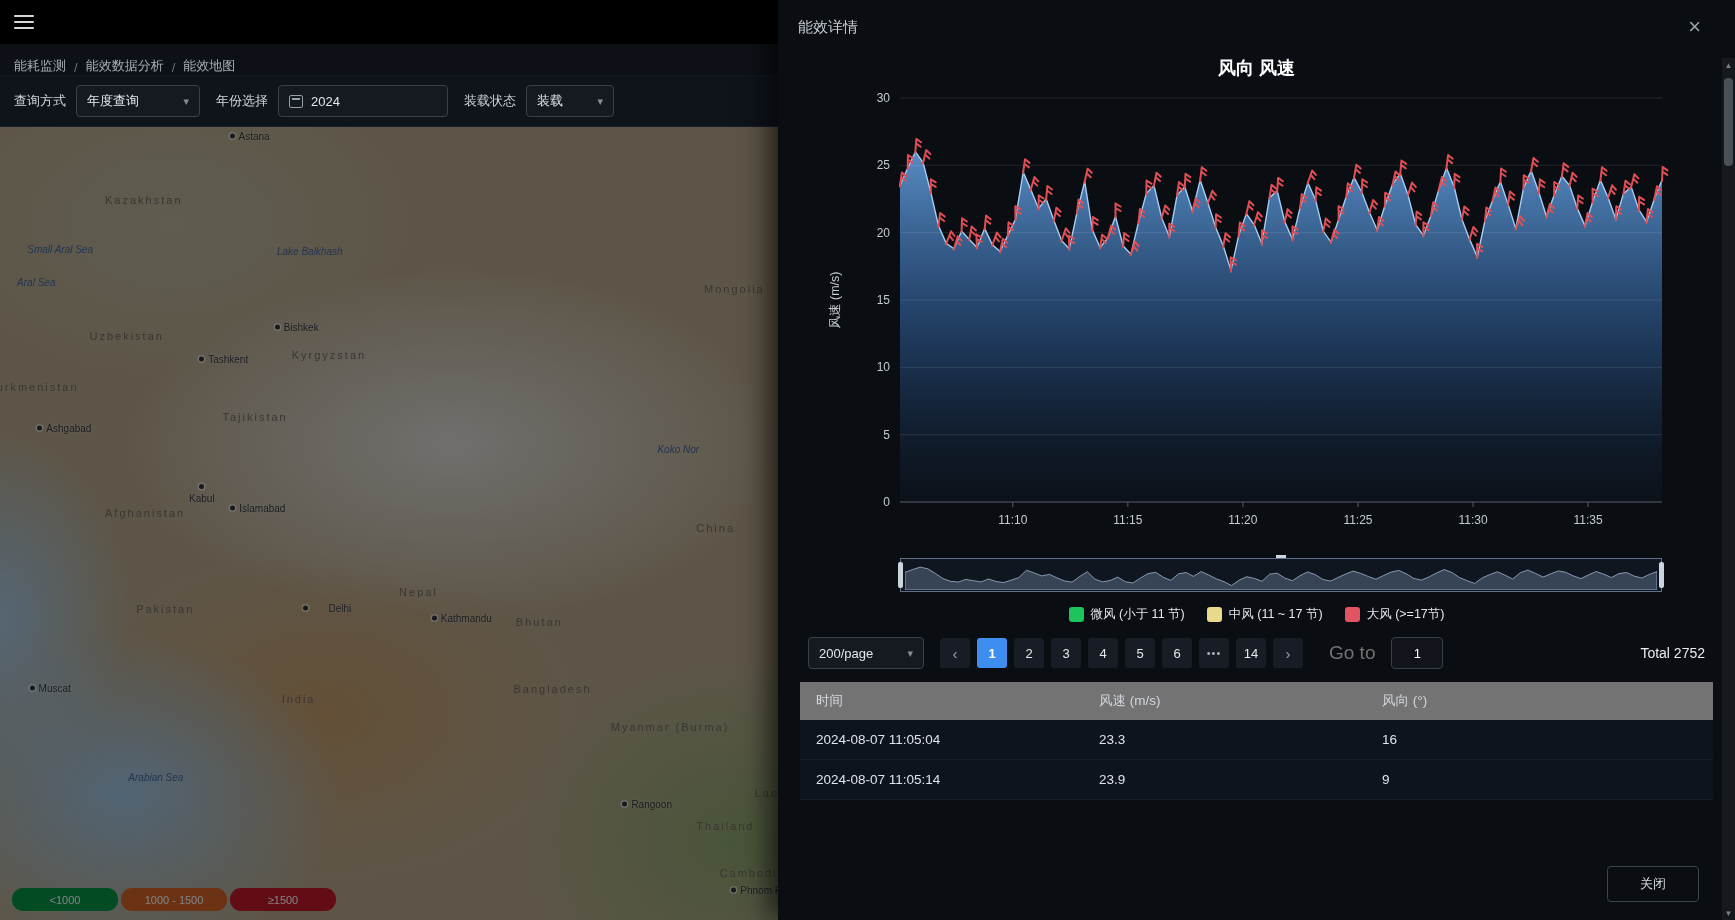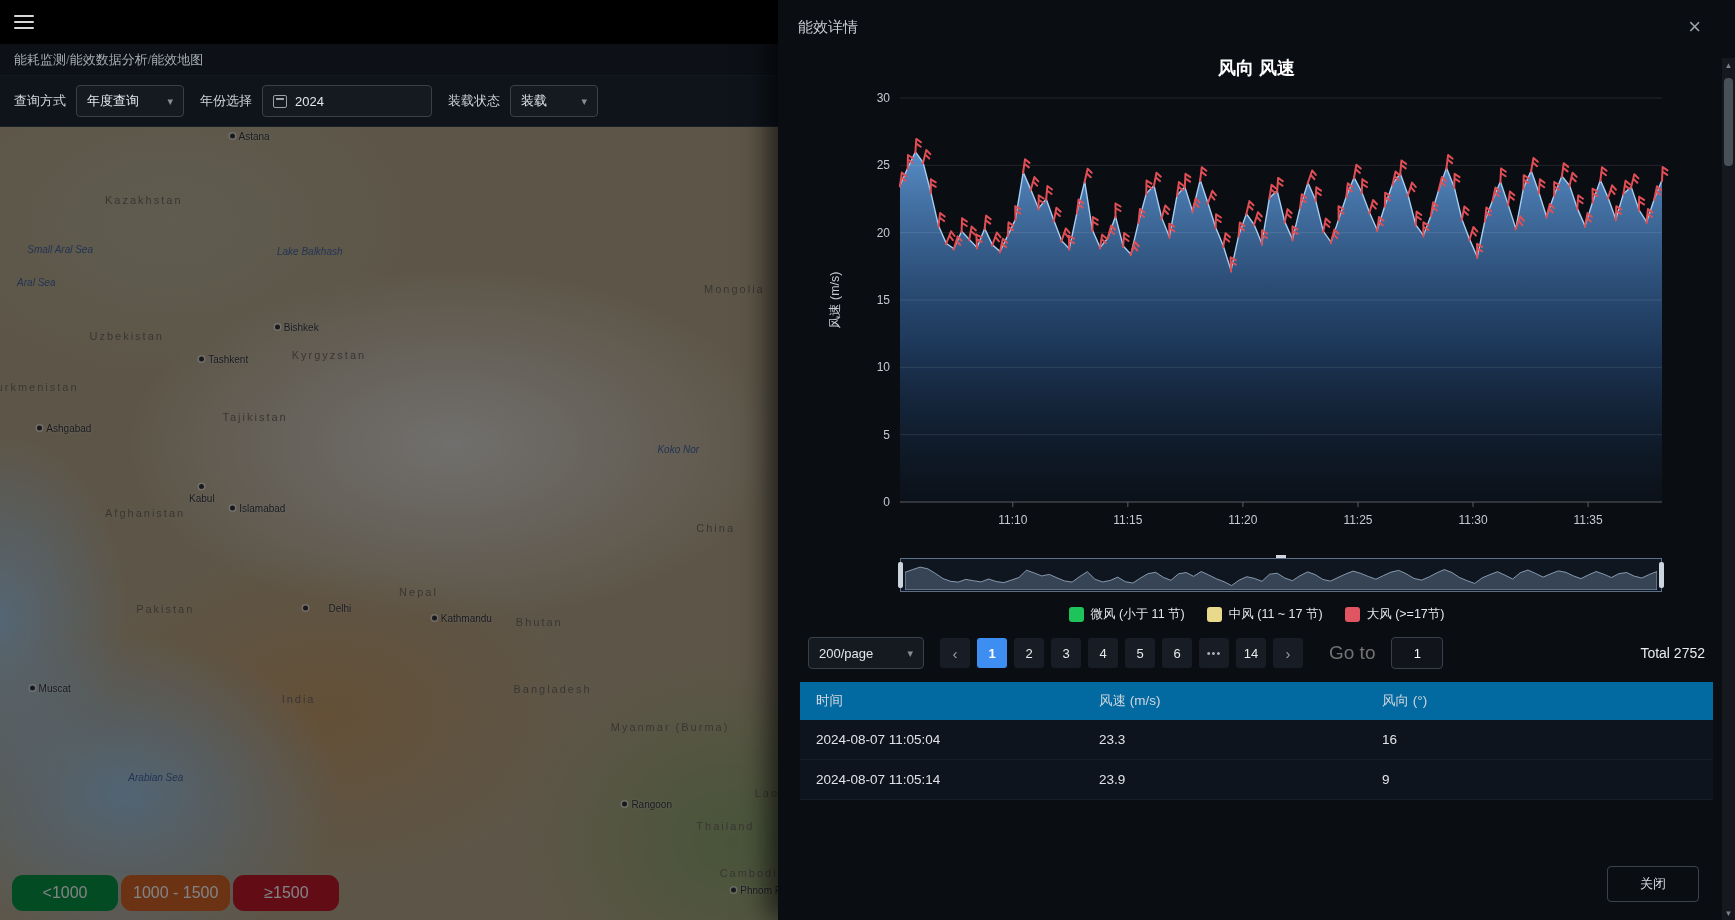--- a/index.html
+++ b/index.html
@@ -6,31 +6,31 @@
   html,body{width:1735px;height:920px;overflow:hidden;background:#000;
     font-family:"Liberation Sans","DejaVu Sans",sans-serif}
   body{position:relative}
 
   
   .left-panel{position:absolute;left:0;top:0;width:778px;height:920px;
     display:flex;flex-direction:column;background:#0b0e13}
   .topbar{height:44px;background:#000;display:flex;align-items:center;padding:0 14px;flex:none}
   .hamburger{width:20px;height:14px;display:flex;flex-direction:column;justify-content:space-between;cursor:pointer}
   .hamburger i{display:block;height:2px;background:#d8d8d8;border-radius:1px}
-  .breadcrumb-bar{height:32px;background:#0d1117;display:flex;align-items:center;
+  .breadcrumb-bar{height:32px;background:#0d1117;display:flex;align-items:flex-end;gap:8px;
     padding:0 14px;font-size:13px;color:#a6adb6;flex:none;border-bottom:1px solid #131922}
   .bc-sep{color:#6b727b}
   .bc-item{cursor:pointer}
   .filter-bar{height:51px;background:#0f141b;display:flex;align-items:center;gap:10px;
     padding:0 14px;flex:none;border-bottom:1px solid #1a2028}
   .filter-label{color:#cfd3da;font-size:13px;margin-left:6px}
   .filter-label:first-child{margin-left:0}
   .select,.date-input{height:32px;background:#151a21;border:1px solid #39404a;border-radius:4px;
     display:flex;align-items:center;padding:0 10px;color:#e2e6ec;font-size:13px;cursor:pointer;gap:8px}
-  .select.query{width:108px;justify-content:space-between}
+  .select.query{width:124px;justify-content:space-between}
   .select.load{width:88px;justify-content:space-between}
   .date-input{width:170px}
   .chev{color:#858d96;font-size:11px}
   .cal-icon{width:14px;height:13px;border:1.5px solid #98a0a8;border-radius:2px;position:relative;display:inline-block;flex:none}
   .cal-icon:before{content:'';position:absolute;left:2px;right:2px;top:2px;height:2px;background:#98a0a8}
 
   
   .map{position:relative;flex:1;overflow:hidden;background-color:#b7a685;
     background-image:
       radial-gradient(ellipse 300px 220px at 16% 84%, #9fc3dc 0%, rgba(159,195,220,0) 72%),
@@ -41,22 +41,22 @@
       radial-gradient(ellipse 360px 240px at 42% 74%, #c49a62 0%, rgba(196,154,98,0) 70%);
     cursor:grab}
   .map-labels{position:absolute;inset:0}
   .map-label{position:absolute;transform:translateY(-50%);white-space:nowrap}
   .map-label.country .map-label-text{color:#6e675a;font-size:11px;letter-spacing:2px}
   .map-label.city{display:flex;align-items:center;gap:4px}
   .city-dot{width:5px;height:5px;border-radius:50%;background:#2c2c2c;box-shadow:0 0 0 1.5px rgba(255,255,255,.55);flex:none}
   .map-label.city .map-label-text{color:#2f2f2f;font-size:10px;text-shadow:0 0 2px rgba(255,255,255,.55)}
   .map-label.water .map-label-text{color:#44639c;font-size:10px;font-style:italic}
   .map-legend{position:absolute;left:12px;bottom:9px;display:flex;gap:3px}
-  .map-legend-item{min-width:106px;height:36px;border-radius:11px;display:flex;align-items:center;
-    justify-content:center;color:#fff;font-size:16px;padding:0 12px}
+  .map-legend-item{min-width:106px;height:23px;border-radius:11px;display:flex;align-items:center;
+    justify-content:center;color:#fff;font-size:11px;padding:0 12px}
   .map-overlay{position:absolute;inset:0;background:rgba(3,6,11,0.50);pointer-events:none}
 
   
   .drawer{position:absolute;left:778px;top:0;width:957px;height:920px;background:#0a0d12;
     box-shadow:-10px 0 26px rgba(0,0,0,.65)}
   .drawer-header{display:flex;justify-content:space-between;align-items:center;padding:16px 34px 4px 20px}
   .drawer-title{color:#c9cdd4;font-size:15px}
   .close-x{color:#9aa0a8;font-size:22px;line-height:1;cursor:pointer}
   .chart-title{text-align:center;color:#fff;font-size:18px;font-weight:bold;margin-top:14px}
   .chart-area{width:870px;margin:2px auto 0}
@@ -80,21 +80,21 @@
   .pg-btn.pg-nav{color:#9aa1aa;font-size:15px}
   .pg-btn.active{background:#3d8ef0;color:#fff;font-weight:bold}
   .pg-btn.dots{letter-spacing:1px;font-size:11px;color:#aab1ba}
   .goto-label{color:#737373;font-size:19px;margin-left:10px}
   .goto-input{width:52px;height:32px;background:#11151b;border:1px solid #39404a;border-radius:4px;
     color:#fff;font-size:13px;text-align:center;font-family:inherit}
   .total{margin-left:auto;color:#e9ebee;font-size:14px}
 
   
   .data-table{width:calc(100% - 44px);margin:13px 22px 0;border-collapse:collapse;font-size:13.5px;table-layout:fixed}
-  .data-table th{background:#0369a1;color:#d3d7de;text-align:left;font-weight:normal;padding:10px 16px}
+  .data-table th{background:#737373;color:#d3d7de;text-align:left;font-weight:normal;padding:10px 16px}
   .data-table td{background:#0e141d;color:#e0e4e9;padding:12px 16px;border-bottom:1px solid #161e29}
   .data-table col.c1{width:31%}.data-table col.c2{width:31%}.data-table col.c3{width:38%}
 
   .close-btn{position:absolute;right:36px;bottom:18px;padding:8px 32px;background:transparent;
     border:1px solid #3c434c;border-radius:4px;color:#dadee4;font-size:13px;cursor:pointer;font-family:inherit}
 
   
   .scrollbar{position:absolute;right:0;top:58px;bottom:0;width:13px;background:#15181d;z-index:30}
   .sb-arrow{position:absolute;left:0;width:13px;height:14px;color:#7a8089;font-size:8px;
     display:flex;align-items:center;justify-content:center;cursor:pointer}

